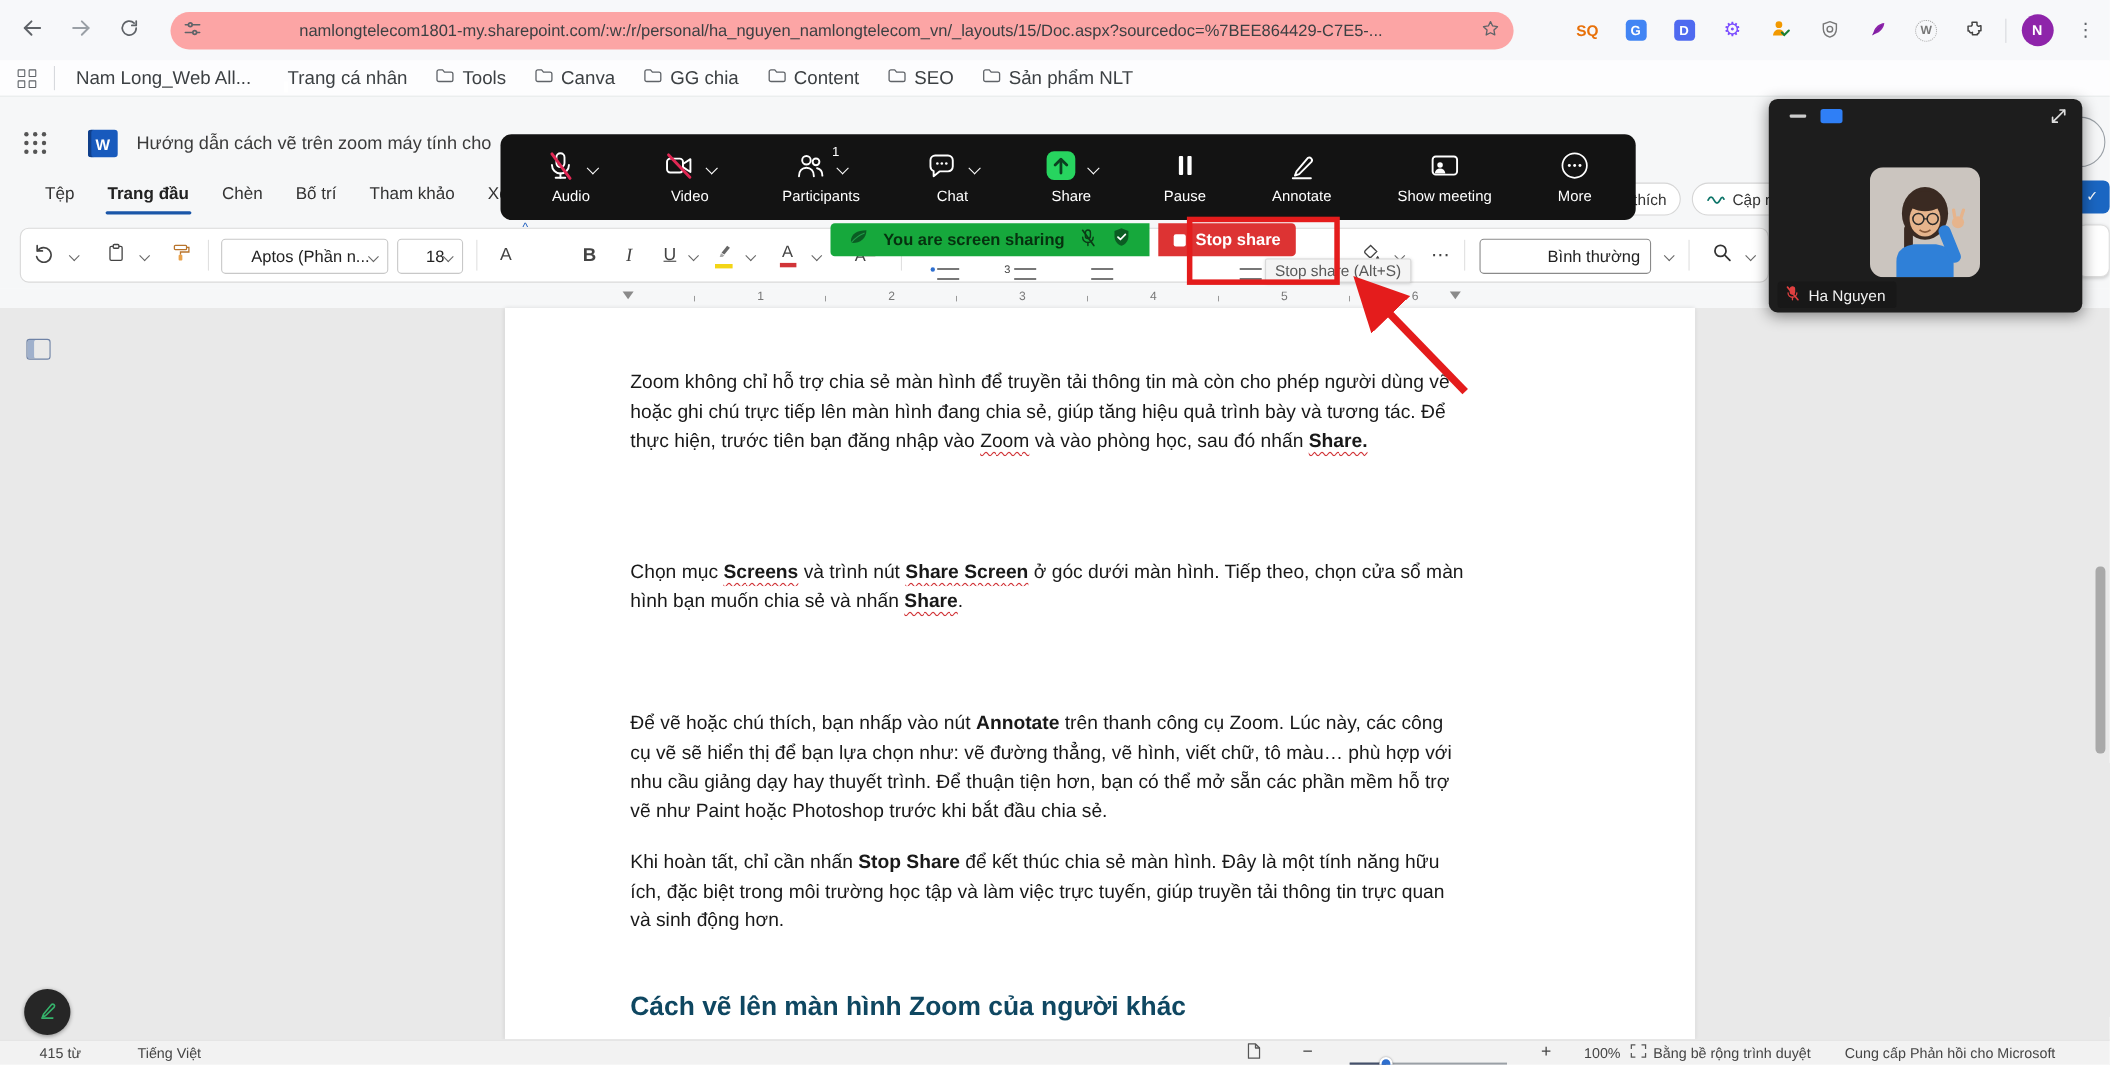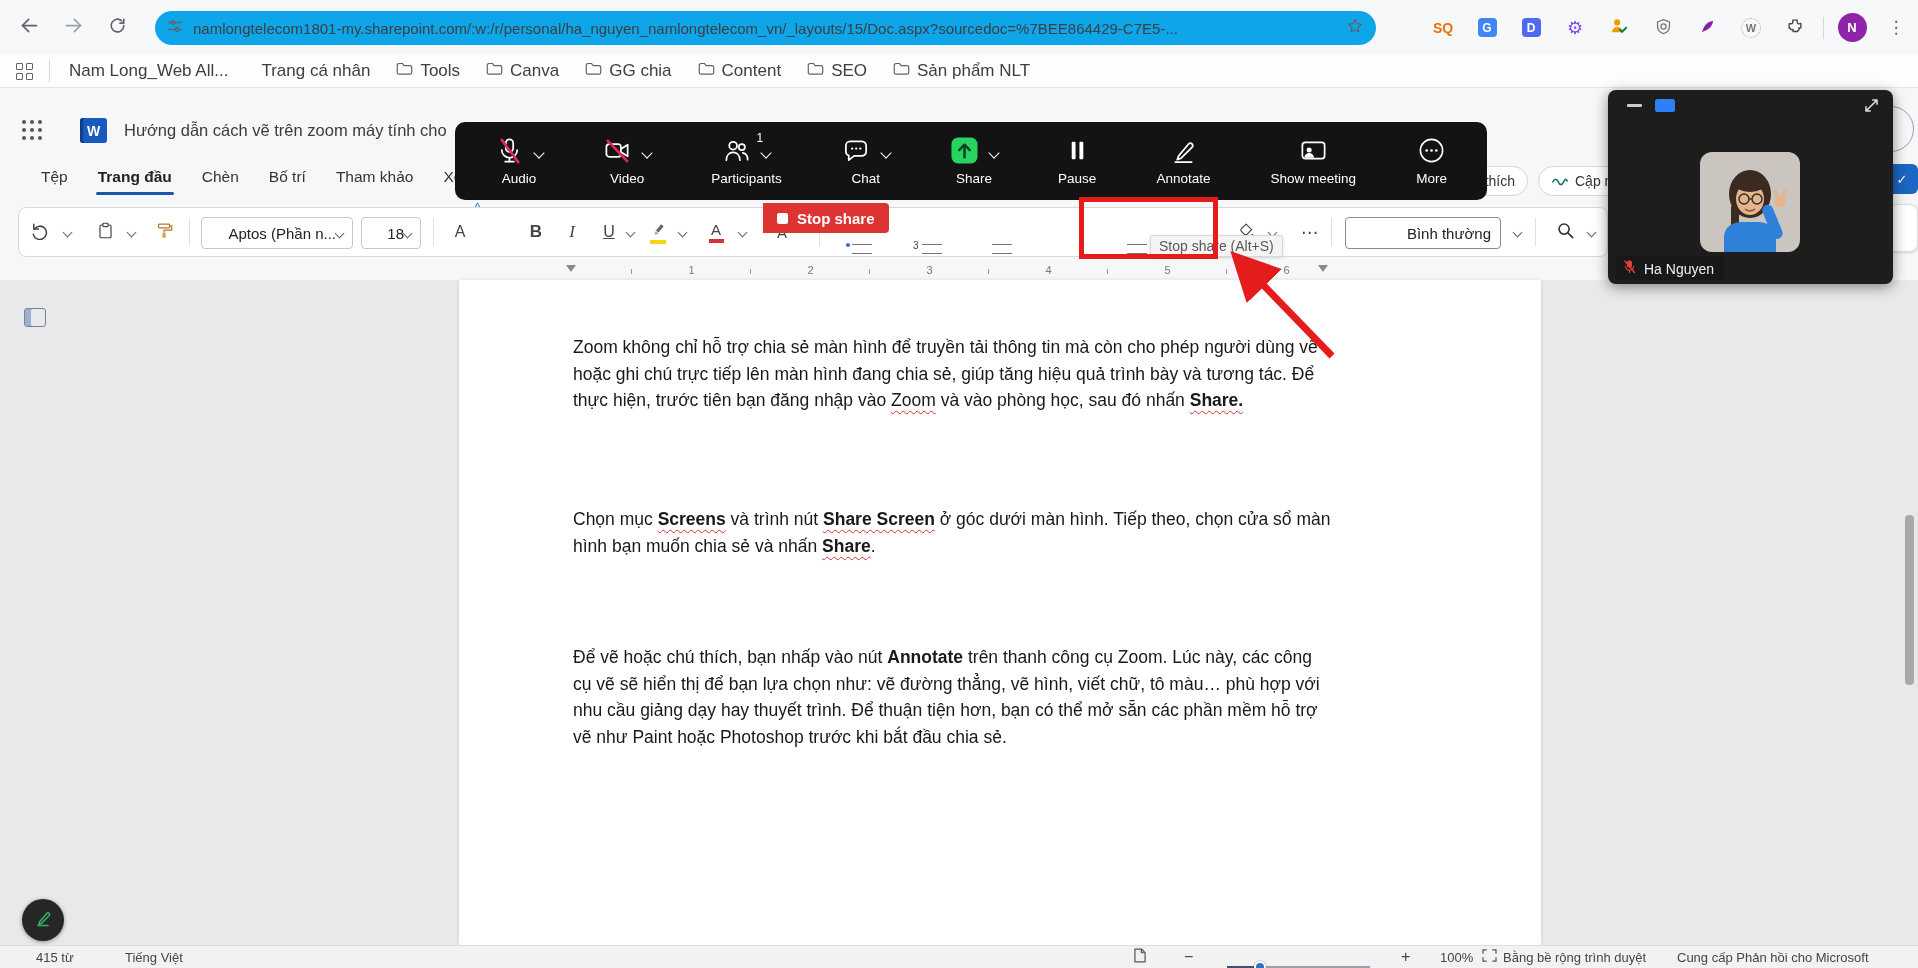--- a/index.html
+++ b/index.html
@@ -4,21 +4,21 @@
 <style>
   * { box-sizing: border-box; margin: 0; padding: 0; }
   html,body { width:1918px; height:968px; }
   body { position:relative; overflow:hidden; background:#fff;
          font-family:"Liberation Sans","DejaVu Sans",sans-serif; }
   .abs { position:absolute; }
 
   
   .chrome-top { position:absolute; left:0; top:0; width:1918px; height:55px; background:#f7f8fa; display:flex; align-items:center; }
   .navbtn { width:34px; height:34px; border-radius:50%; display:flex; align-items:center; justify-content:center; }
-  .addr { position:absolute; left:155px; top:11px; width:1221px; height:34px; border-radius:17px; background:#0ea5e9; display:flex; align-items:center; padding:0 12px; gap:10px; }
+  .addr { position:absolute; left:155px; top:11px; width:1221px; height:34px; border-radius:17px; background:#fca5a5; display:flex; align-items:center; padding:0 12px; gap:10px;text-align:center; }
   .addr-url { font-size:15px; color:#3c4043; white-space:nowrap; overflow:hidden; flex:1; }
   .ext-row { position:absolute; right:0; top:0; height:55px; display:flex; align-items:center; }
   .ext { width:30px; height:30px; display:flex; align-items:center; justify-content:center; margin:0 7px; font-size:13px; }
   .sq-logo { color:#e8710a; font-weight:bold; font-size:14px; }
   .ext-box { width:19px; height:19px; border-radius:4px; color:#fff; font-size:12px; font-weight:bold; display:flex; align-items:center; justify-content:center; }
   .avatar-n { width:29px; height:29px; border-radius:50%; background:#8e24aa; color:#fff; font-size:13px; font-weight:bold; display:flex; align-items:center; justify-content:center; }
   .vdots { color:#5f6368; font-size:17px; letter-spacing:0; }
   .vline { width:1px; height:22px; background:#d7d9dd; margin:0 6px; }
 
   
@@ -455,20 +455,22 @@
     </div>
   <span class="indent-marker" style="left:566px;"></span>
   <span class="indent-marker" style="left:1318px;"></span>
 </div>
 
 <div class="doc-area">
   <div class="page">
     <div class="doc-p" style="top:54px;"><span class="run">Zoom không chỉ hỗ trợ chia sẻ màn hình để truyền tải thông tin mà còn cho phép người dùng vẽ hoặc ghi chú trực tiếp lên màn hình đang chia sẻ, giúp tăng hiệu quả trình bày và tương tác. Để thực hiện, trước tiên bạn đăng nhập vào </span><span class="run sq">Zoom</span><span class="run"> và vào phòng học, sau đó nhấn </span><span class="run b sq">Share.</span></div>
     <div class="doc-p" style="top:226px;"><span class="run">Chọn mục </span><span class="run b sq">Screens</span><span class="run"> và trình nút </span><span class="run b sq">Share Screen</span><span class="run"> ở góc dưới màn hình. Tiếp theo, chọn cửa sổ màn hình bạn muốn chia sẻ và nhấn </span><span class="run b sq">Share</span><span class="run">.</span></div>
     <div class="doc-p" style="top:364px;"><span class="run">Để vẽ hoặc chú thích, bạn nhấp vào nút </span><span class="run b">Annotate</span><span class="run"> trên thanh công cụ Zoom. Lúc này, các công cụ vẽ sẽ hiển thị để bạn lựa chọn như: vẽ đường thẳng, vẽ hình, viết chữ, tô màu… phù hợp với nhu cầu giảng dạy hay thuyết trình. Để thuận tiện hơn, bạn có thể mở sẵn các phần mềm hỗ trợ vẽ như Paint hoặc Photoshop trước khi bắt đầu chia sẻ.</span></div>
+    <div class="doc-p" style="top:490px;"><span class="run">Khi hoàn tất, chỉ cần nhấn </span><span class="run b">Stop Share</span><span class="run"> để kết thúc chia sẻ màn hình. Đây là một tính năng hữu ích, đặc biệt trong môi trường học tập và làm việc trực tuyến, giúp truyền tải thông tin trực quan và sinh động hơn.</span></div>
+    <div class="doc-h" style="top: 622px; font-size: 24px; color: rgb(15, 71, 97);"><span class="run">Cách vẽ lên màn hình Zoom của người khác</span></div>
   </div>
   <div class="navpane"></div>
   <div class="fab">
       <span><svg viewBox="0 0 24 24" width="20" height="20" fill="none" stroke="#35b36b" stroke-width="1.8" stroke-linejoin="round">
           <path d="M8 16.5l-1.2 3.2 3.2-1.2L19.5 9a2 2 0 0 0-2.8-2.8z"></path>
           <path d="M6 21h12" stroke-linecap="round"></path>
         </svg></span>
     </div>
   <div class="scroll-thumb"></div>
 </div>
@@ -628,20 +630,39 @@
             </g>
           </svg></span>
 
       </div>
 
       <div class="zlabel">More</div>
     </div>
   </div>
 
 <div class="share-banner">
+  <div class="banner-green">
+    <span><svg viewBox="0 0 24 24" width="20" height="20">
+          <path d="M3 16C3 8 10 4 20 4c0 9-7 14-15 14-.8-.5-1.6-1.2-2-2z" fill="#0a5c23"></path>
+          <path d="M4 17c4-5 9-8 14-10" stroke="#1f9c46" stroke-width="1.2" fill="none"></path>
+        </svg></span>
+    <span class="banner-text">You are screen sharing</span>
+    <span><svg viewBox="0 0 30 30" width="18" height="18">
+          <g fill="none" stroke="#0b3b16" stroke-width="2.2" stroke-linecap="round">
+            <rect x="11.2" y="3.5" width="7.6" height="13" rx="3.8"></rect>
+            <path d="M7 14.5a8 8 0 0 0 16 0"></path>
+            <path d="M15 22.5v4.5"></path>
+          </g>
+          <line x1="7" y1="4" x2="24" y2="27" stroke="#0b3b16" stroke-width="2.6" stroke-linecap="round"></line>
+        </svg></span>
+    <span><svg viewBox="0 0 24 24" width="19" height="19">
+          <path d="M12 2l8 3v6c0 5.5-3.5 9.5-8 11-4.5-1.5-8-5.5-8-11V5z" fill="#0b5c23"></path>
+          <path d="M8 12l2.8 2.8L16.5 9" stroke="#fff" stroke-width="2" fill="none" stroke-linecap="round" stroke-linejoin="round"></path>
+        </svg></span>
+  </div>
   <div class="stop-btn">
     <span class="stop-sq"></span>
     <span class="stop-label">Stop share</span>
   </div>
 </div>
 
 <div class="tooltip">Stop share (Alt+S)</div>
 <div class="red-box"></div>
 <svg class="arrow-svg" width="130" height="125">
   <defs>

